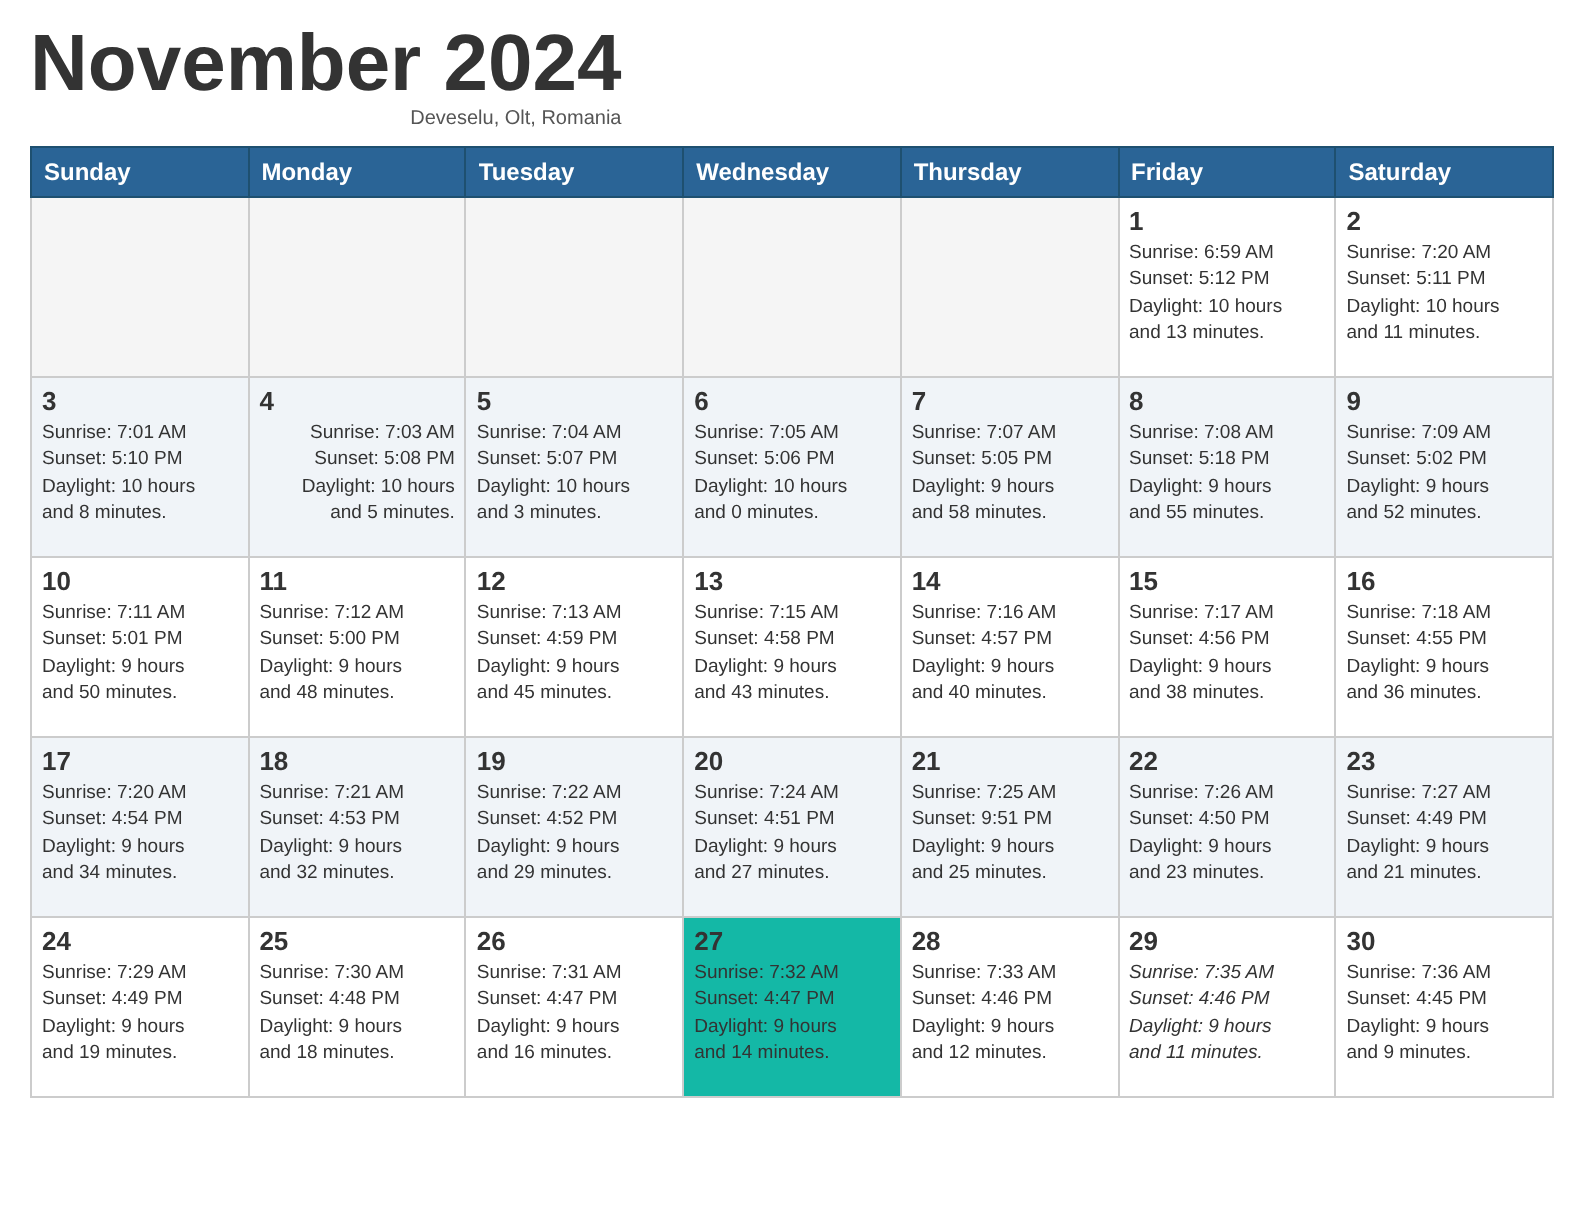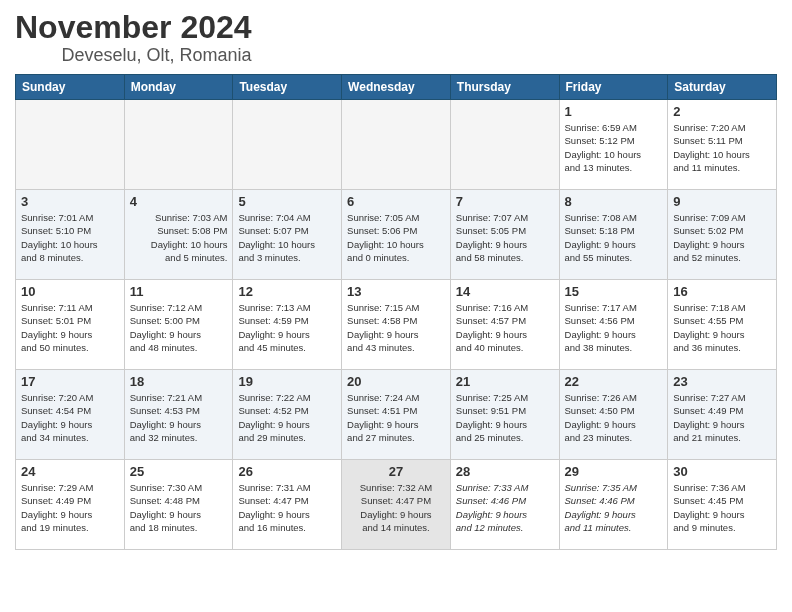--- a/index.html
+++ b/index.html
@@ -42,27 +42,27 @@
     .logo-icon {
       width: 20px;
       height: 20px;
       margin-left: 2px;
       margin-bottom: 2px;
     }
     .title-block {
       text-align: right;
     }
     .month-title {
-      font-size: 32px;
+      font-size: 40px;
       font-weight: bold;
       color: #333;
       line-height: 1.1;
     }
     .subtitle {
-      font-size: 18px;
+      font-size: 10px;
       color: #555;
     }
     .calendar {
       width: 100%;
       border-collapse: collapse;
     }
     .calendar th {
       background-color: #2a6496;
       color: #fff;
       font-size: 12px;
@@ -309,30 +309,30 @@
 Daylight: 9 hours
 and 18 minutes.</div>
           </td>
           <td style="background: rgb(255, 255, 255);">
             <div class="day-number">26</div>
             <div class="day-info" style="white-space: pre-line;">Sunrise: 7:31 AM
 Sunset: 4:47 PM
 Daylight: 9 hours
 and 16 minutes.</div>
           </td>
-          <td style="background: #e5e5e5; text-align: center;">
+          <td style="background: #14b8a6;">
             <div class="day-number">27</div>
             <div class="day-info" style="white-space: pre-line;">Sunrise: 7:32 AM
 Sunset: 4:47 PM
 Daylight: 9 hours
 and 14 minutes.</div>
           </td>
           <td style="background: rgb(255, 255, 255);">
             <div class="day-number">28</div>
-            <div class="day-info" style="white-space: pre-line; font-style: italic;">Sunrise: 7:33 AM
+            <div class="day-info" style="white-space: pre-line;">Sunrise: 7:33 AM
 Sunset: 4:46 PM
 Daylight: 9 hours
 and 12 minutes.</div>
           </td>
           <td style="background: rgb(255, 255, 255);">
             <div class="day-number">29</div>
             <div class="day-info" style="white-space: pre-line; font-style: italic;">Sunrise: 7:35 AM
 Sunset: 4:46 PM
 Daylight: 9 hours
 and 11 minutes.</div>

